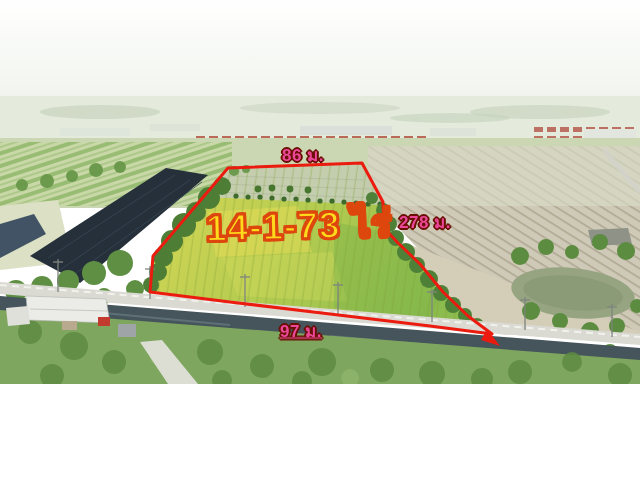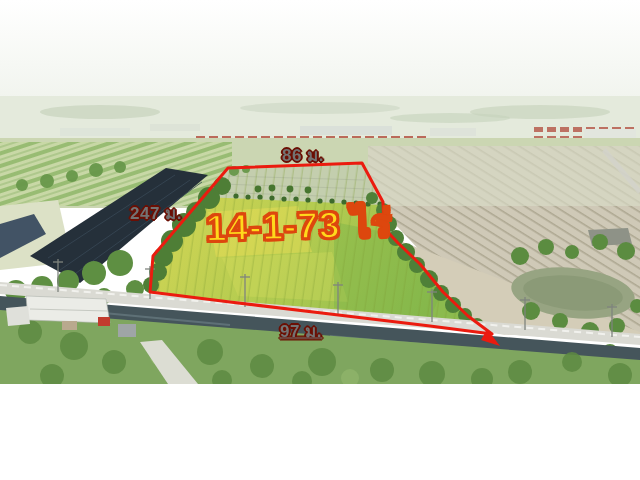--- a/index.html
+++ b/index.html
@@ -7,21 +7,21 @@
     position:relative; width:640px; height:480px; background:#ffffff;
     overflow:hidden; font-family:"Liberation Sans", sans-serif;
   }
   .photo { position:absolute; left:0; top:0; width:640px; height:384px; overflow:hidden; }
   .scene { position:absolute; left:0; top:0; }
 
   
   .dim {
     position:absolute; transform:translate(-50%,-50%);
     font-weight:bold; font-size:17px; letter-spacing:0.5px; white-space:nowrap;
-    color:#737373;
+    color:#ec4899;
     text-shadow:
       -2px 0 0 #6B0F04, 2px 0 0 #6B0F04, 0 -2px 0 #6B0F04, 0 2px 0 #6B0F04,
       -1px -1px 0 #6B0F04, 1px -1px 0 #6B0F04, -1px 1px 0 #6B0F04, 1px 1px 0 #6B0F04;
     text-align: center;
   }
   .dim-top    { left:303px; top:154px; }
   .dim-left   { left:156px; top:212px; }
   .dim-right  { left:425px; top:221px; }
   .dim-bottom { left:301px; top:330px;text-decoration:underline; }
 
@@ -292,18 +292,18 @@
           <line x1="607" y1="307" x2="617" y2="307"></line>
       </g>
 
       <g>
         <polygon fill="none" stroke="#EB1B0F" stroke-width="3" stroke-linejoin="round" points="150,292 153,256 228,168 362,163 383,202 384,228 398,243 420,264 443,292 468,316 492,334 430,326 330,314 230,302"></polygon>
         <polygon points="487,329 500,346 481,340" fill="#EB1B0F"></polygon>
       </g>
     </svg>
 
     <div class="dim dim-top">86 ม.</div>
-    <div class="dim dim-left">247 ม.</div>
+    <div class="dim dim-right">278 ม.</div>
     <div class="dim dim-bottom">97 ม.</div>
     <div class="area">14-1-73 ไร่</div>
 
   </div>
 </div>
 
 </body></html>

